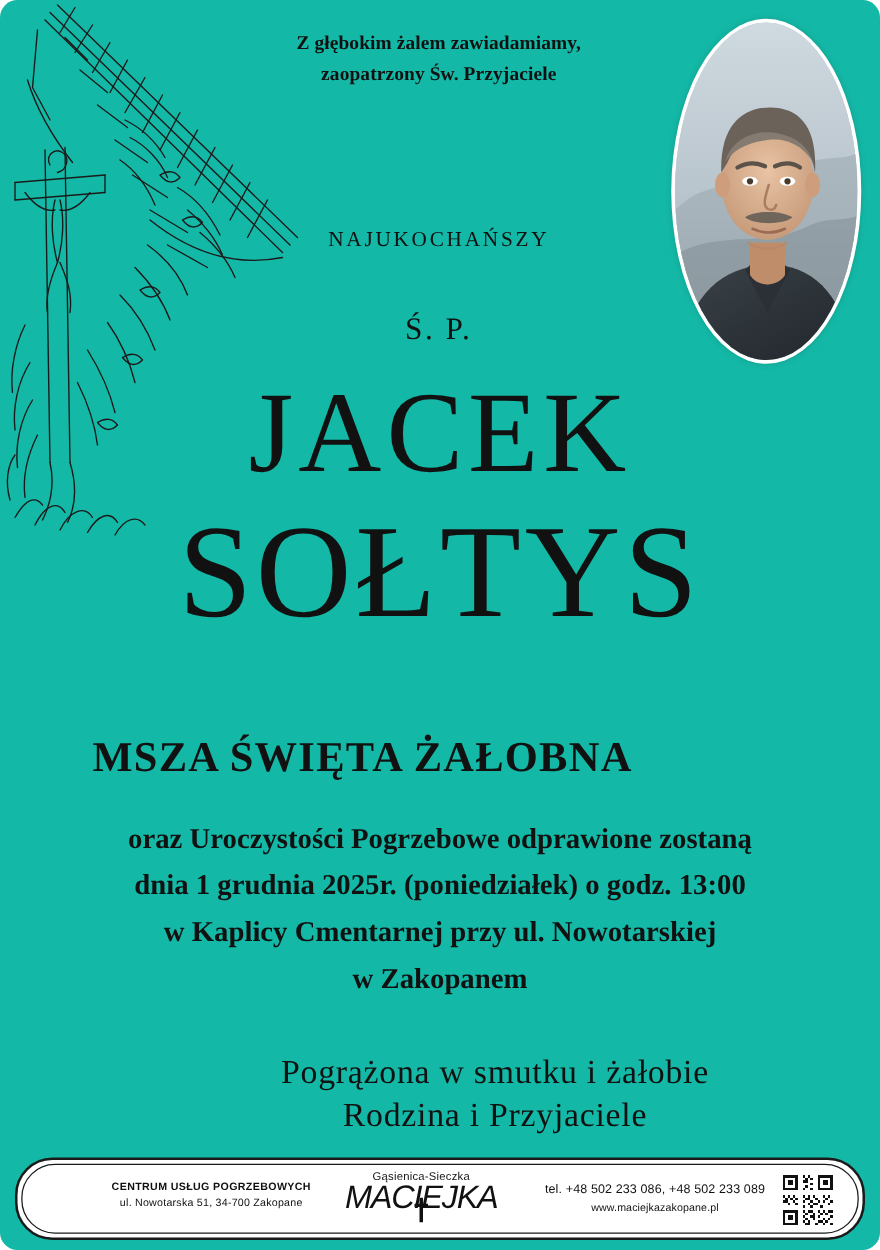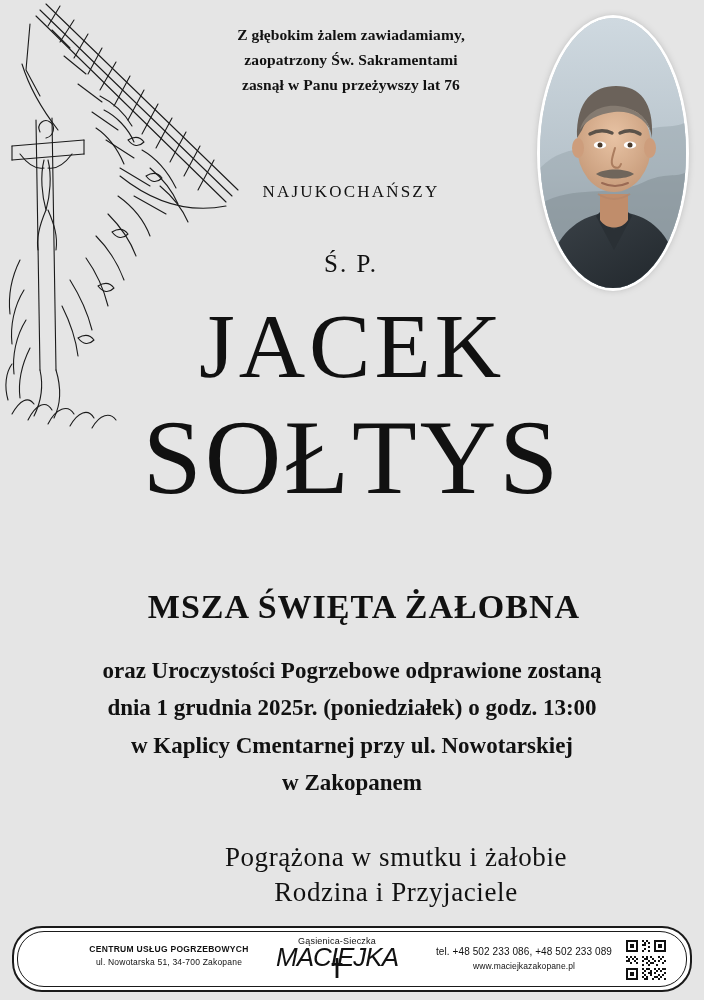--- a/index.html
+++ b/index.html
@@ -12,21 +12,22 @@
     background: #ffffff;
     font-family: "Liberation Serif", serif;
     color: #111111;
     overflow: hidden;
     position: relative;
   }
 
   .page {
     position: absolute;
     inset: 0;
-    background: #e5e5e5;
+    background: #14b8a6;
+    border-radius: 14px;
   }
 
   
   .sketch {
     position: absolute;
     left: 0px;
     top: 0px;
     width: 250px;
     height: 440px;
     pointer-events: none;
@@ -116,21 +117,21 @@
     font-weight: normal;
     font-family: "Liberation Serif", serif;
   }
 
   
   .mass-head {
     position: absolute;
     left: 0;
     top: 588px;
     width: 580px;
-    text-align: right;
+    text-align: center;
     font-size: 34px;
     font-weight: bold;
     letter-spacing: 1px;
   }
 
   .mass-lines {
     position: absolute;
     left: 0;
     top: 652px;
     width: 704px;
@@ -385,22 +386,21 @@
 
         <path d="M62 165 q13 6 26 0" stroke="#9a6a54" stroke-width="2" fill="none" stroke-linecap="round"></path>
 
         <path d="M58 176 q16 10 32 0" stroke="#b5866a" stroke-width="2" fill="none" opacity="0.7"></path>
       </svg>
     </div>
   </div>
 
   <div class="top-text">
     <div>Z głębokim żalem zawiadamiamy,</div>
-    <div>zaopatrzony Św. Sakramentami</div>
-    <div>zasnął w Panu przeżywszy lat 76</div>
+    <div>zaopatrzony Św. Przyjaciele</div>
   </div>
 
   <div class="najukochanszy">NAJUKOCHAŃSZY</div>
   <div class="sp">Ś. P.</div>
 
   <div class="name-first">JACEK</div>
   <div class="name-last">SOŁTYS</div>
 
   <div class="mass-head">MSZA ŚWIĘTA ŻAŁOBNA</div>
 

